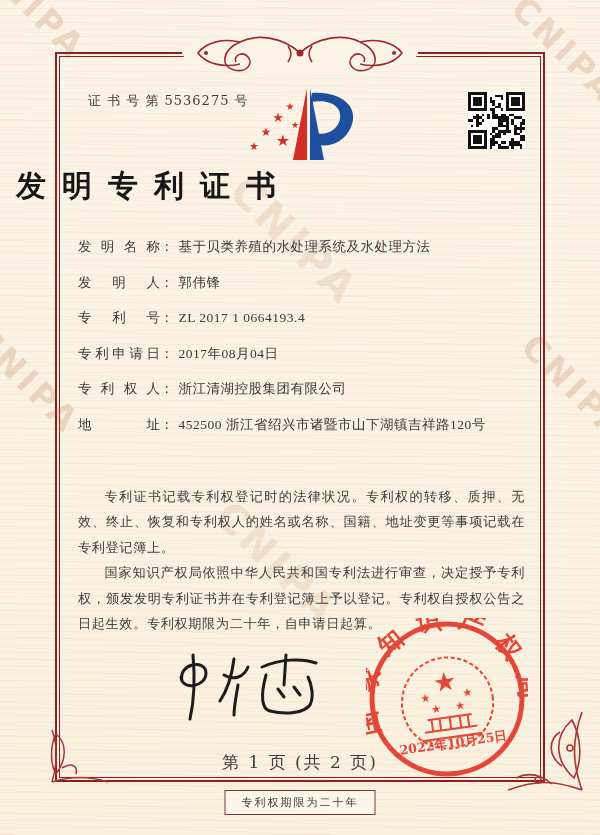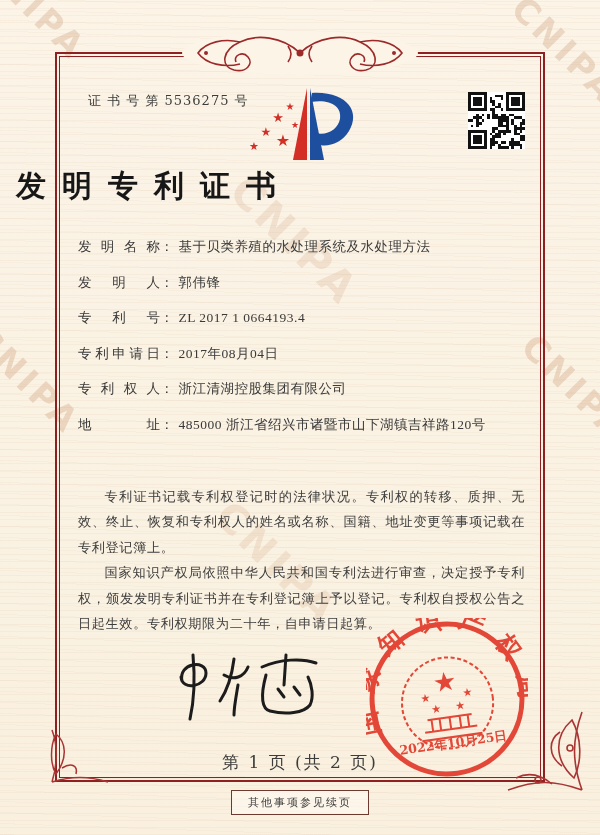--- a/index.html
+++ b/index.html
@@ -359,21 +359,21 @@
     <div class="frow">
       <span class="flabel">专利号</span><span class="fcolon">：</span><span class="fvalue">ZL 2017 1 0664193.4</span>
     </div>
     <div class="frow">
       <span class="flabel">专利申请日</span><span class="fcolon">：</span><span class="fvalue">2017年08月04日</span>
     </div>
     <div class="frow">
       <span class="flabel">专利权人</span><span class="fcolon">：</span><span class="fvalue">浙江清湖控股集团有限公司</span>
     </div>
     <div class="frow">
-      <span class="flabel">地址</span><span class="fcolon">：</span><span class="fvalue">485000 浙江省绍兴市诸暨市山下湖镇吉祥路120号</span>
+      <span class="flabel">地址</span><span class="fcolon">：</span><span class="fvalue">452500 浙江省绍兴市诸暨市山下湖镇吉祥路120号</span>
     </div>
   </div>
 
   <div class="paras">
     <p>专利证书记载专利权登记时的法律状况。专利权的转移、质押、无效、终止、恢复和专利权人的姓名或名称、国籍、地址变更等事项记载在专利登记簿上。</p>
     <p>国家知识产权局依照中华人民共和国专利法进行审查，决定授予专利权，颁发发明专利证书并在专利登记簿上予以登记。专利权自授权公告之日起生效。专利权期限为二十年，自申请日起算。</p>
   </div>
 
 
   <svg class="sig" viewBox="0 0 165 95">
@@ -409,15 +409,15 @@
       </g>
       <g stroke="#e23b2b" stroke-width="2" fill="none">
         <path d="M58,98 L102,98 M62,98 L62,110 M70,98 L70,110 M80,98 L80,110 M90,98 L90,110 M98,98 L98,110 M54,110 L106,110 M50,118 L110,118"></path>
       </g>
       <text x="80" y="128" font-size="12.5" text-anchor="middle" font-weight="bold">2022年10月25日</text>
     </g>
   </svg>
 
   <div class="page-ind">第 1 页 (共 2 页)</div>
 
-  <div class="footer-note">其他事项参见续页</div>
+  <div class="footer-note">专利权期限为二十年</div>
 
 </div>
 
 </body></html>

